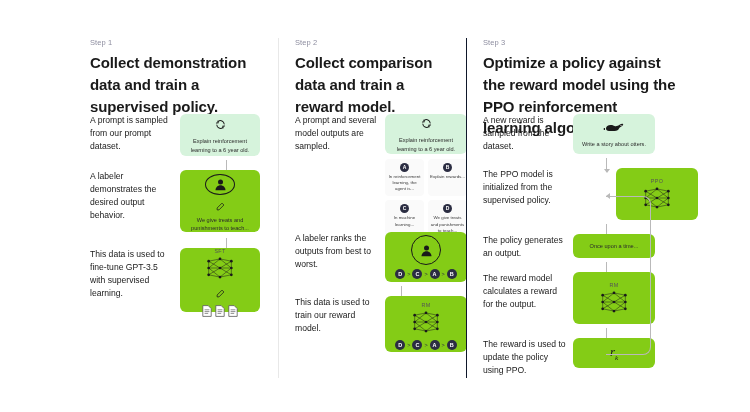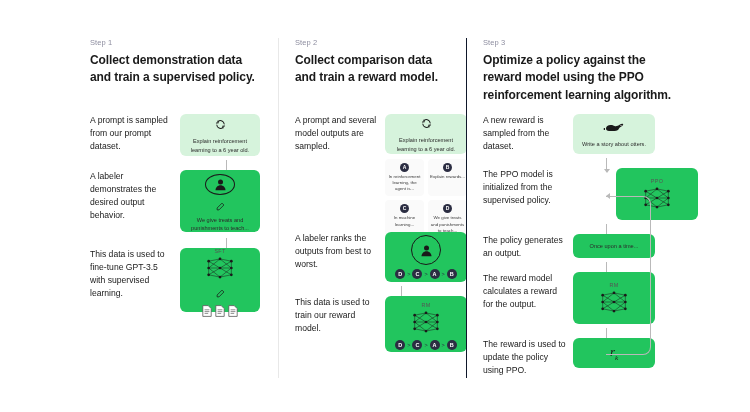--- a/index.html
+++ b/index.html
@@ -12,28 +12,28 @@
   }
   .page{position:relative;width:750px;height:412px;box-sizing:border-box;}
 
   .columns{display:flex;position:absolute;left:90px;top:38px;width:600px;height:340px;}
   .col{position:relative;box-sizing:border-box;padding-right:14px;}
   .col.c1{width:188px;}
   .col.c2{width:188px;padding-left:16px;border-left:1px solid #e8e8e8;}
   .col.c3{width:224px;padding-left:16px;border-left:1px solid #0f172a;}
 
   .step-label{font-size:7.5px;color:#8e8ea0;letter-spacing:.1px;margin:0 0 5px 0;}
-  .step-title{font-size:12px;font-weight:bold;line-height:1.45;margin:0;color:#1a1a1a;letter-spacing:-.1px;}
+  .step-title{font-size:15px;font-weight:bold;line-height:1.45;margin:0;color:#1a1a1a;letter-spacing:-.1px;}
 
   .rowblock{position:absolute;display:flex;align-items:flex-start;}
   .caption{font-size:8.6px;line-height:1.52;color:#1a1a1a;width:84px;}
 
   
   .card{
-    background:#22c55e;border-radius:6px;
+    background:#84cc16;border-radius:6px;
     display:flex;flex-direction:column;align-items:center;justify-content:center;
     box-sizing:border-box;
   }
   .card.green{background:#d6f3dc;}
   .card-text{font-size:5.6px;line-height:1.45;text-align:center;color:#2b2b2b;padding:0 4px;}
   .card-title{font-size:5.4px;color:#555;letter-spacing:.3px;margin-bottom:2px;}
 
   
   .arrow{position:absolute;width:1px;background:#b9b9b9;}
   .arrow:after{

